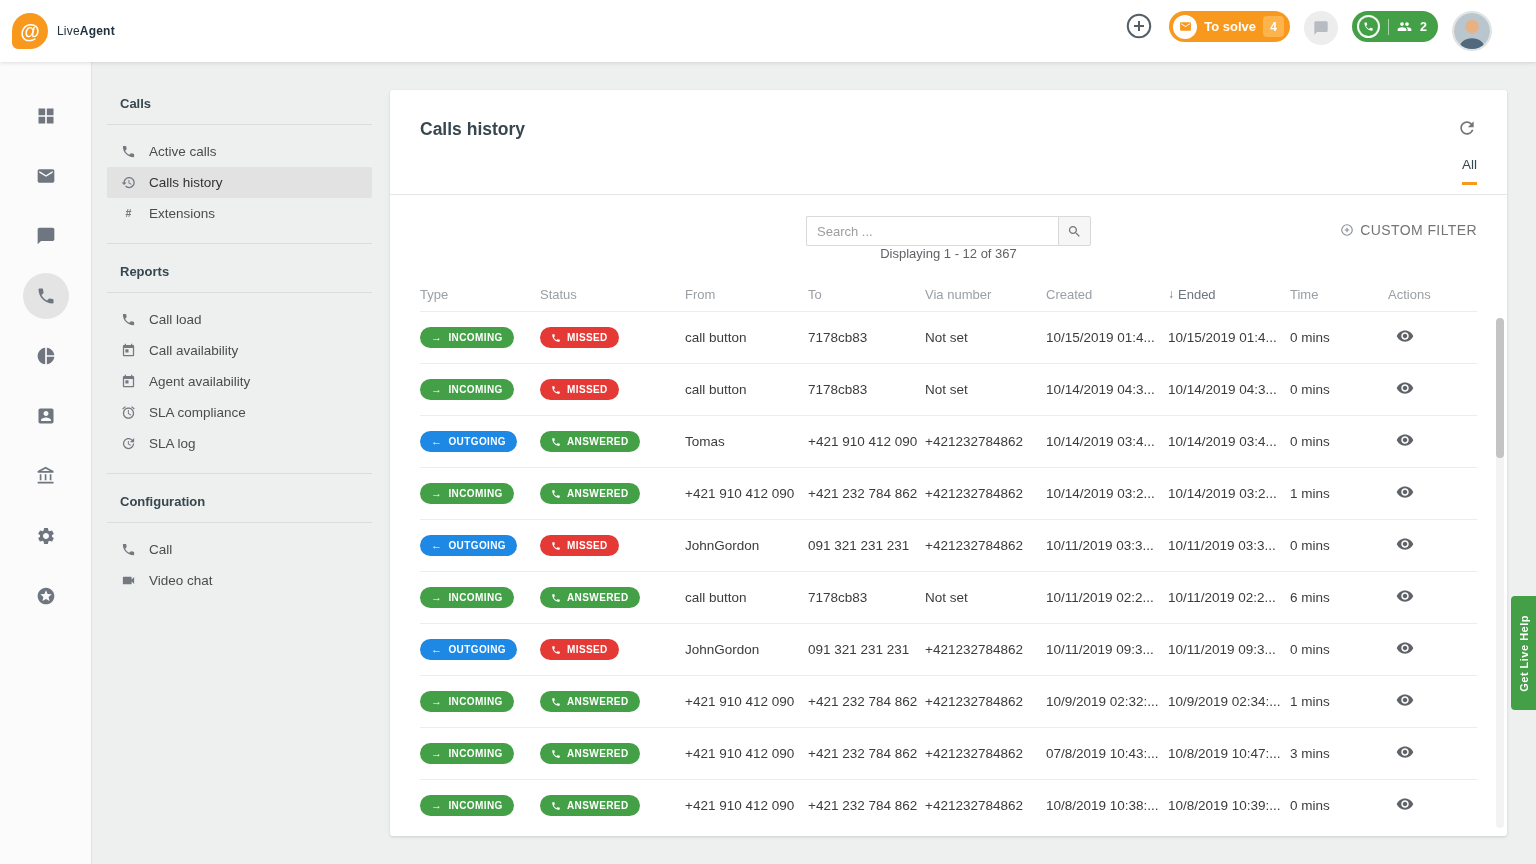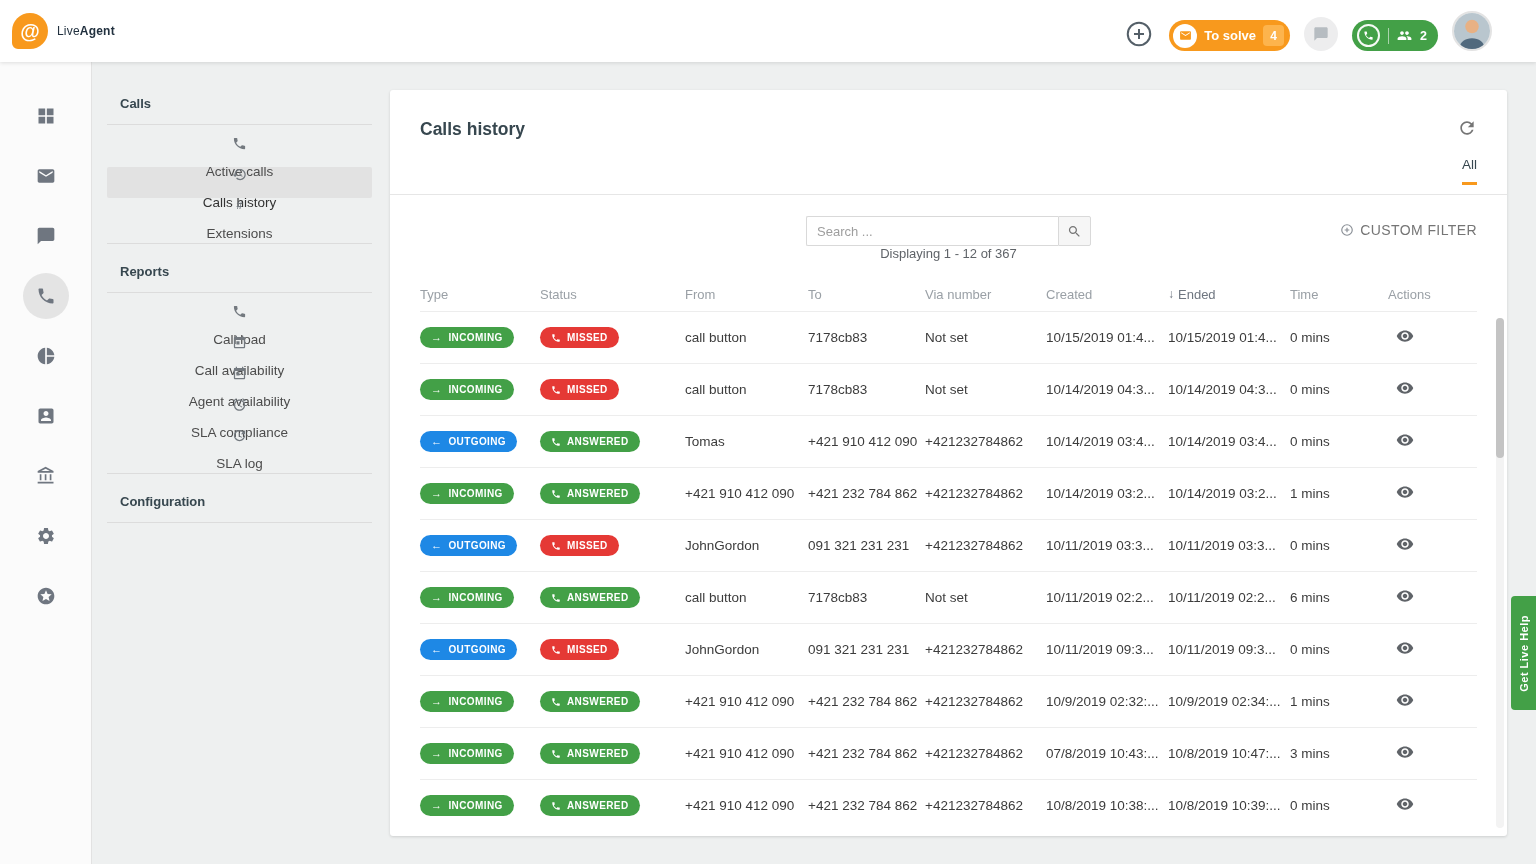--- a/index.html
+++ b/index.html
@@ -24,21 +24,21 @@
   .brand { display: flex; align-items: center; gap: 9px; cursor: pointer; }
   .brand-mark {
     width: 36px; height: 36px; background: #f8991d; border-radius: 50% 50% 50% 6px;
     color: #fff; font-weight: bold; font-size: 20px;
     display: flex; align-items: center; justify-content: center; position: relative;
   }
   .brand-text { font-size: 12px; color: #22313f; letter-spacing: .2px; }
   .brand-text .b1 { font-weight: 400; }
   .brand-text .b2 { font-weight: 700; }
 
-  .topbar-right { display: flex; align-items: flex-end; gap: 14px; }
+  .topbar-right { display: flex; align-items: flex-start; gap: 14px; }
   .plus-btn {
     width: 32px; height: 32px; background: none; border: none; cursor: pointer;
     color: #545f68; padding: 0;
   }
   .pill {
     display: inline-flex; align-items: center; border-radius: 16px; cursor: pointer;
   }
   .to-solve {
     background: #f8991d; height: 31px; padding: 0 6px 0 4px; gap: 7px;
     color: #fff; font-size: 13px; font-weight: 700;
@@ -88,21 +88,21 @@
   .subnav { position: absolute; top: 62px; left: 92px; bottom: 0; width: 298px; padding-top: 14px; }
   .nav-section { margin: 0 18px 0 15px; border-bottom: 1px solid #dcdcdc; padding-bottom: 14px; }
   .nav-section:last-child { border-bottom: none; }
   .nav-title {
     font-size: 13px; font-weight: 700; color: #37474f;
     padding: 20px 13px 13px; border-bottom: 1px solid #dcdcdc;
   }
   .nav-items { padding-top: 11px; }
   .nav-item {
     height: 31px; display: flex; align-items: center; gap: 13px; padding: 0 13px;
-    font-size: 13.5px; color: #4c4c4c; cursor: pointer; border-radius: 2px; flex-direction: column;
+    font-size: 13.5px; color: #4c4c4c; cursor: pointer; border-radius: 2px;
   }
   .nav-item .icn { width: 16px; color: #73797f; }
   .nav-item .icn svg { width: 15px; height: 15px; }
   .nav-item.active { background: #e2e2e2; color: #333; }
 
   
   .card {
     position: absolute; left: 390px; top: 90px; right: 29px; bottom: 28px;
     background: #fff; border-radius: 3px; box-shadow: 0 1px 3px rgba(0,0,0,.14);
   }
@@ -370,20 +370,38 @@
             <svg viewBox="0 0 24 24">
               <path d="M21 10.12h-6.78l2.74-2.82c-2.73-2.7-7.15-2.8-9.88-.1-2.73 2.71-2.73 7.08 0 9.79s7.15 2.71 9.88 0C18.32 15.65 19 14.08 19 12.1h2c0 1.98-.88 4.55-2.64 6.29-3.51 3.48-9.21 3.48-12.72 0-3.5-3.47-3.53-9.11-.02-12.58 3.51-3.47 9.14-3.47 12.65 0L21 3v7.12zM12.5 8v4.25l3.5 2.08-.72 1.21L11 13V8h1.5z"></path>
             </svg>
           </span>
           <span>SLA log</span>
         </div>
       </div>
     </div>
     <div class="nav-section">
       <div class="nav-title">Configuration</div>
+      <div class="nav-items">
+        <div class="nav-item">
+          <span class="icn">
+            <svg viewBox="0 0 24 24">
+              <path d="M6.62 10.79c1.44 2.83 3.76 5.14 6.59 6.59l2.2-2.21c.27-.27.67-.36 1.02-.24 1.12.37 2.33.57 3.57.57.55 0 1 .45 1 1V20c0 .55-.45 1-1 1-9.39 0-17-7.61-17-17 0-.55.45-1 1-1h3.5c.55 0 1 .45 1 1 0 1.25.2 2.45.57 3.57.11.35.03.74-.25 1.02l-2.2 2.2z"></path>
+            </svg>
+          </span>
+          <span>Call</span>
+        </div>
+        <div class="nav-item">
+          <span class="icn">
+            <svg viewBox="0 0 24 24">
+              <path d="M17 10.5V7c0-.55-.45-1-1-1H4c-.55 0-1 .45-1 1v10c0 .55.45 1 1 1h12c.55 0 1-.45 1-1v-3.5l4 4v-11l-4 4z"></path>
+            </svg>
+          </span>
+          <span>Video chat</span>
+        </div>
+      </div>
     </div>
   </aside>
 
 <main class="card">
   <div class="card-header">
     <h1 class="card-title">Calls history</h1>
     <button class="refresh-btn">
       <span class="icn">
         <svg viewBox="0 0 24 24">
             <path d="M17.65 6.35C16.2 4.9 14.21 4 12 4c-4.42 0-7.99 3.58-7.99 8s3.57 8 7.99 8c3.73 0 6.84-2.55 7.73-6h-2.08c-.82 2.33-3.04 4-5.65 4-3.31 0-6-2.69-6-6s2.69-6 6-6c1.66 0 3.14.69 4.22 1.78L13 11h7V4l-2.35 2.35z"></path>

